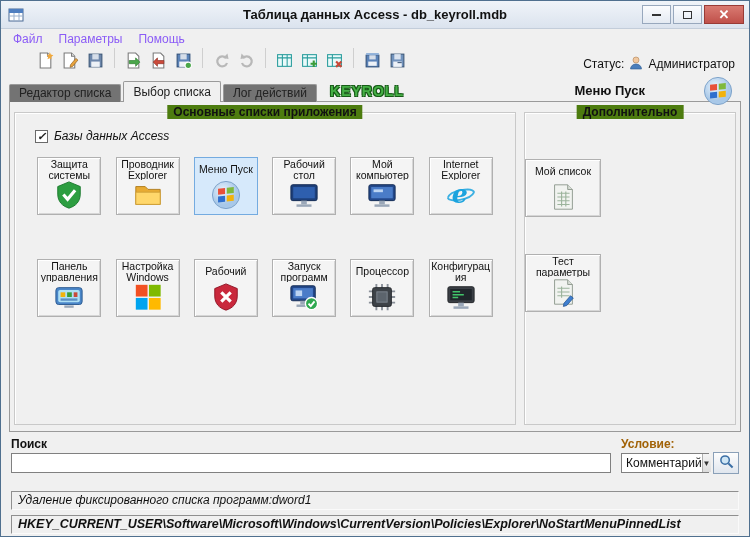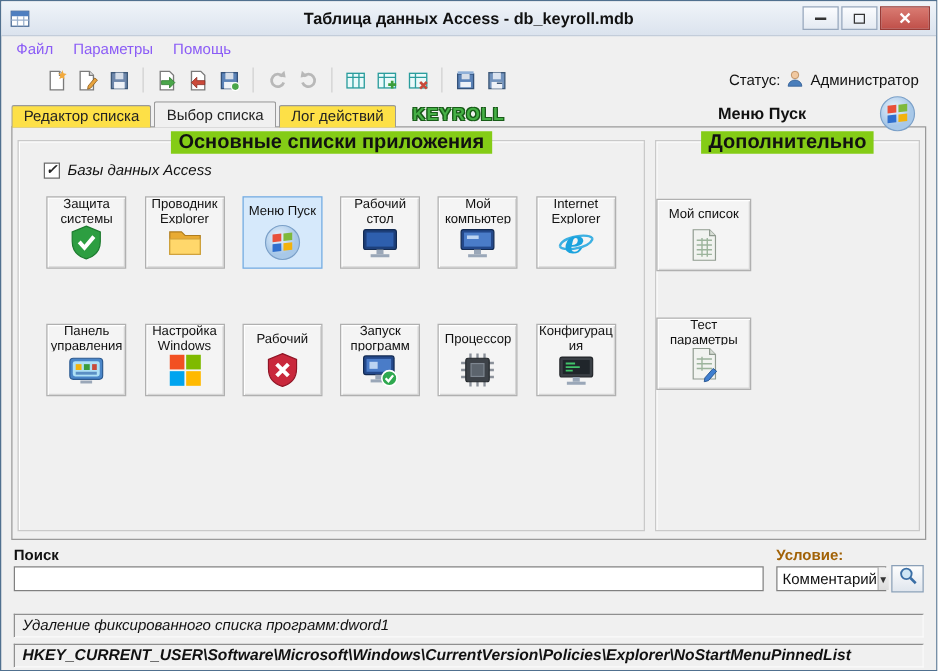--- a/index.html
+++ b/index.html
@@ -33,52 +33,52 @@
   .sys-btn.close{
     width:40px;background:linear-gradient(#d97b72,#c0504a);
     border:1px solid #993b36;color:#fff;font-size:13px;font-weight:bold;line-height:1;
   }
   .glyph-min{width:9px;height:2px;background:#333;}
   .glyph-max{width:9px;height:8px;border:1.5px solid #333;}
   
   .menubar{height:19px;display:flex;align-items:center;padding-left:4px;font-size:12px;}
   .menu-item{padding:2px 8px;color:#8b5cf6;cursor:default;}
   
-  .toolbar{height:32px;display:flex;align-items:center;padding:0 8px;margin-left:24px;}
+  .toolbar{height:32px;display:flex;padding:0 8px;margin-left:24px;}
   .tb-btn{width:25px;height:25px;display:flex;align-items:center;justify-content:center;border:1px solid transparent;}
   .tb-sep{width:1px;height:20px;background:#cfcfcf;margin:0 6px;}
   .tb-status{margin-left:auto;display:flex;align-items:center;gap:5px;font-size:12px;padding-right:6px;color:#111;}
   
   .tabrow{
     height:22px;margin:0 8px;display:flex;align-items:flex-end;
     position:relative;z-index:2;margin-bottom:-1px;
   }
   .tab{
     height:18px;line-height:17px;padding:0 9px;font-size:12px;
-    background:#fde047;border:1px solid #9a9a9a;border-bottom:none;
+    background:#737373;border:1px solid #9a9a9a;border-bottom:none;
     border-radius:2px 2px 0 0;margin-right:2px;color:#222;cursor:default;
   }
   .tab.active{height:21px;line-height:21px;background:#f0f0f0;position:relative;z-index:3;}
   .brand{
     position:absolute;left:0;right:16px;bottom:3px;text-align:center;
     font-size:14px;font-weight:bold;letter-spacing:1px;color:#45b045;
     text-shadow:1px 1px 0 #185c18,-1px 1px 0 #185c18,1px -1px 0 #185c18,-1px -1px 0 #185c18;
     pointer-events:none;
   }
   .sel-title{position:absolute;right:96px;bottom:4px;font-size:13px;font-weight:bold;color:#111;}
   .win-orb{position:absolute;right:8px;bottom:-4px;width:30px;height:30px;}
   
   .tabpanel{
     margin:0 8px;height:331px;background:#f0f0f0;
     border:1px solid #9a9a9a;display:flex;gap:8px;padding:10px 4px 6px 4px;
   }
   .groupbox{border:1px solid #c9c9c9;box-shadow:1px 1px 0 #ffffff inset;position:relative;background:#f0f0f0;}
   .groupbox .legend{
     position:absolute;top:-8px;left:50%;transform:translateX(-50%);
-    background:#84cc16;padding:0 6px;font-size:16px;font-weight:bold;white-space:nowrap;color:#111;
+    background:#4d7c0f;padding:0 6px;font-size:12px;font-weight:bold;white-space:nowrap;color:#111;
   }
   .group-main{flex:1 1 auto;}
   .group-extra{width:212px;flex:0 0 212px;}
   .group-main-inner{padding:14px 8px 8px 8px;}
   .checkbox-row{display:flex;align-items:center;gap:6px;font-size:12px;margin:2px 0 14px 12px;color:#111;font-style:italic;}
   .checkbox{
     width:13px;height:13px;background:#fff;border:1px solid #6a6a6a;
     display:flex;align-items:center;justify-content:center;
   }
   .checkbox.checked::after{content:"\2713";font-size:11px;font-weight:bold;color:#222;line-height:1;}

